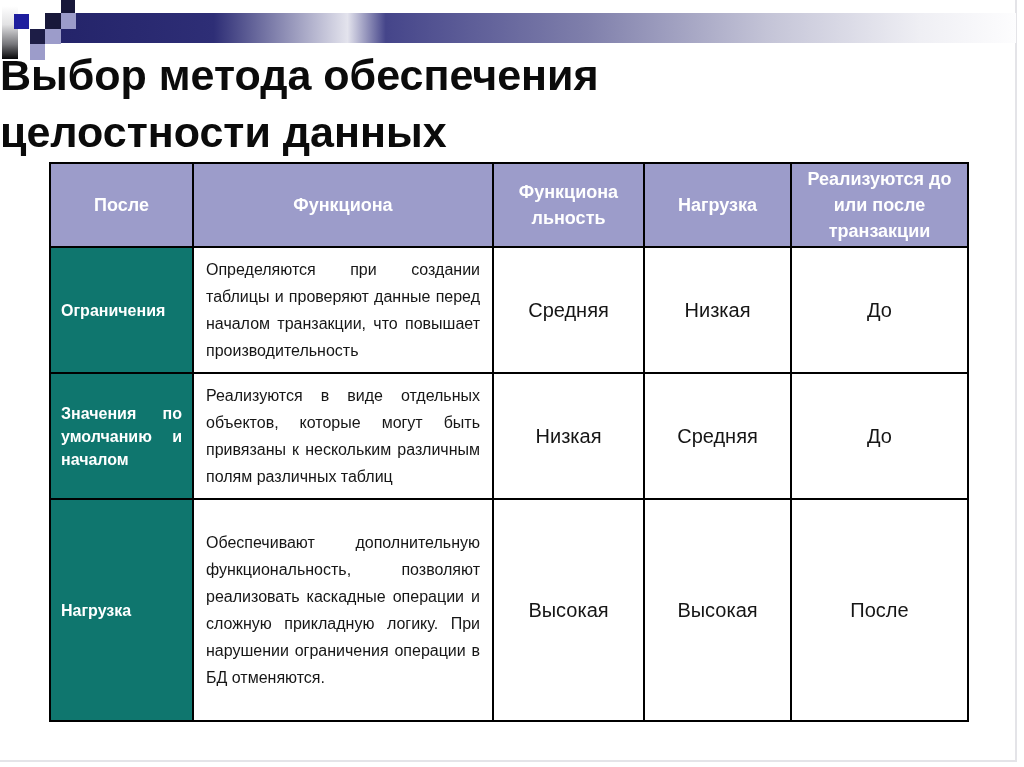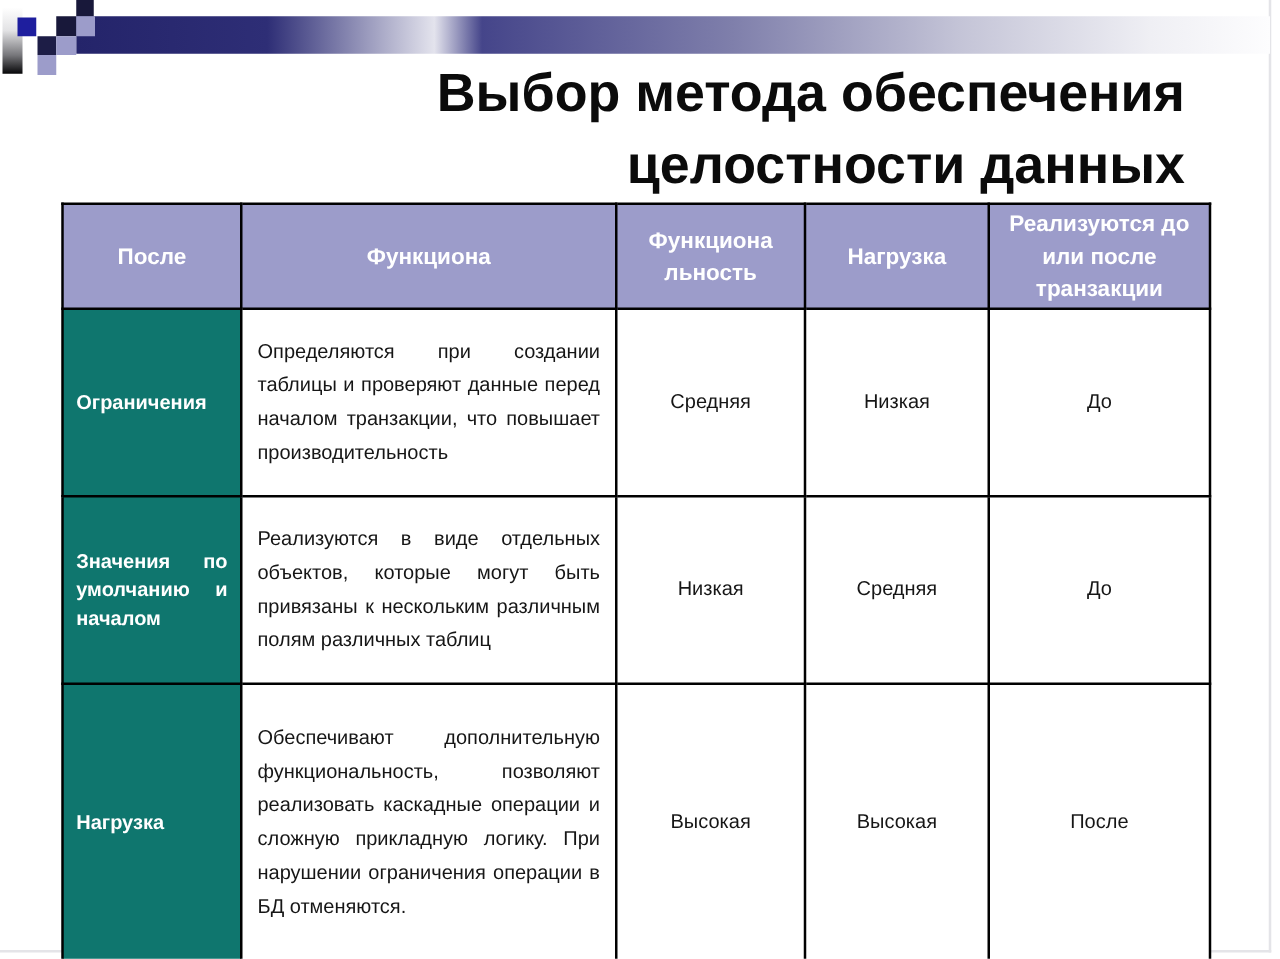--- a/index.html
+++ b/index.html
@@ -35,26 +35,25 @@
   .sq-blue   { left: 14px; top: 14px; width: 15px; height: 15px; background: #1e1e9e; }
   .sq-dark-a { left: 45px; top: 13px; width: 16px; height: 16px; background: #18183a; }
   .sq-dark-top { left: 61px; top: 0px; width: 14px; height: 13px; background: #18183a; }
   .sq-purple-a { left: 61px; top: 13px; width: 15px; height: 16px; background: #9c9cca; }
   .sq-dark-b { left: 30px; top: 29px; width: 15px; height: 15px; background: #1d1d46; }
   .sq-purple-b { left: 45px; top: 29px; width: 16px; height: 15px; background: #9c9cca; }
   .sq-purple-c { left: 30px; top: 44px; width: 15px; height: 16px; background: #9c9cca; }
 
   .slide-title {
     position: absolute; left: 0; top: 47px; width: 948px;
-    text-align: right;
+    text-align: left;
     font-size: 43px; font-weight: bold; color: #0b0b0b;
     line-height: 57px;
     white-space: pre-line;
     letter-spacing: 0px;
-    padding-left: 30px;
   }
 
   table.data-table {
     position: absolute; left: 49px; top: 162px;
     width: 918px; height: 553px;
     border-collapse: collapse;
     table-layout: fixed;
   }
   .data-table td, .data-table th {
     border: 2px solid #000000;
@@ -80,26 +79,26 @@
     text-align: justify;
     line-height: 23px;
     padding: 2px 10px;
   }
   td.desc-cell {
     background: #ffffff;
     color: #161616;
     font-size: 16px;
     text-align: justify;
     line-height: 27px;
-    padding: 20px 12px;
+    padding: 8px 12px;
   }
   td.value-cell {
     background: #ffffff;
     color: #161616;
-    font-size: 16px;
+    font-size: 20px;
     text-align: center;
     padding: 2px 6px;
   }
 </style>
 </head>
 <body>
 
 <div class="slide-edge"></div>
 
 <div>

